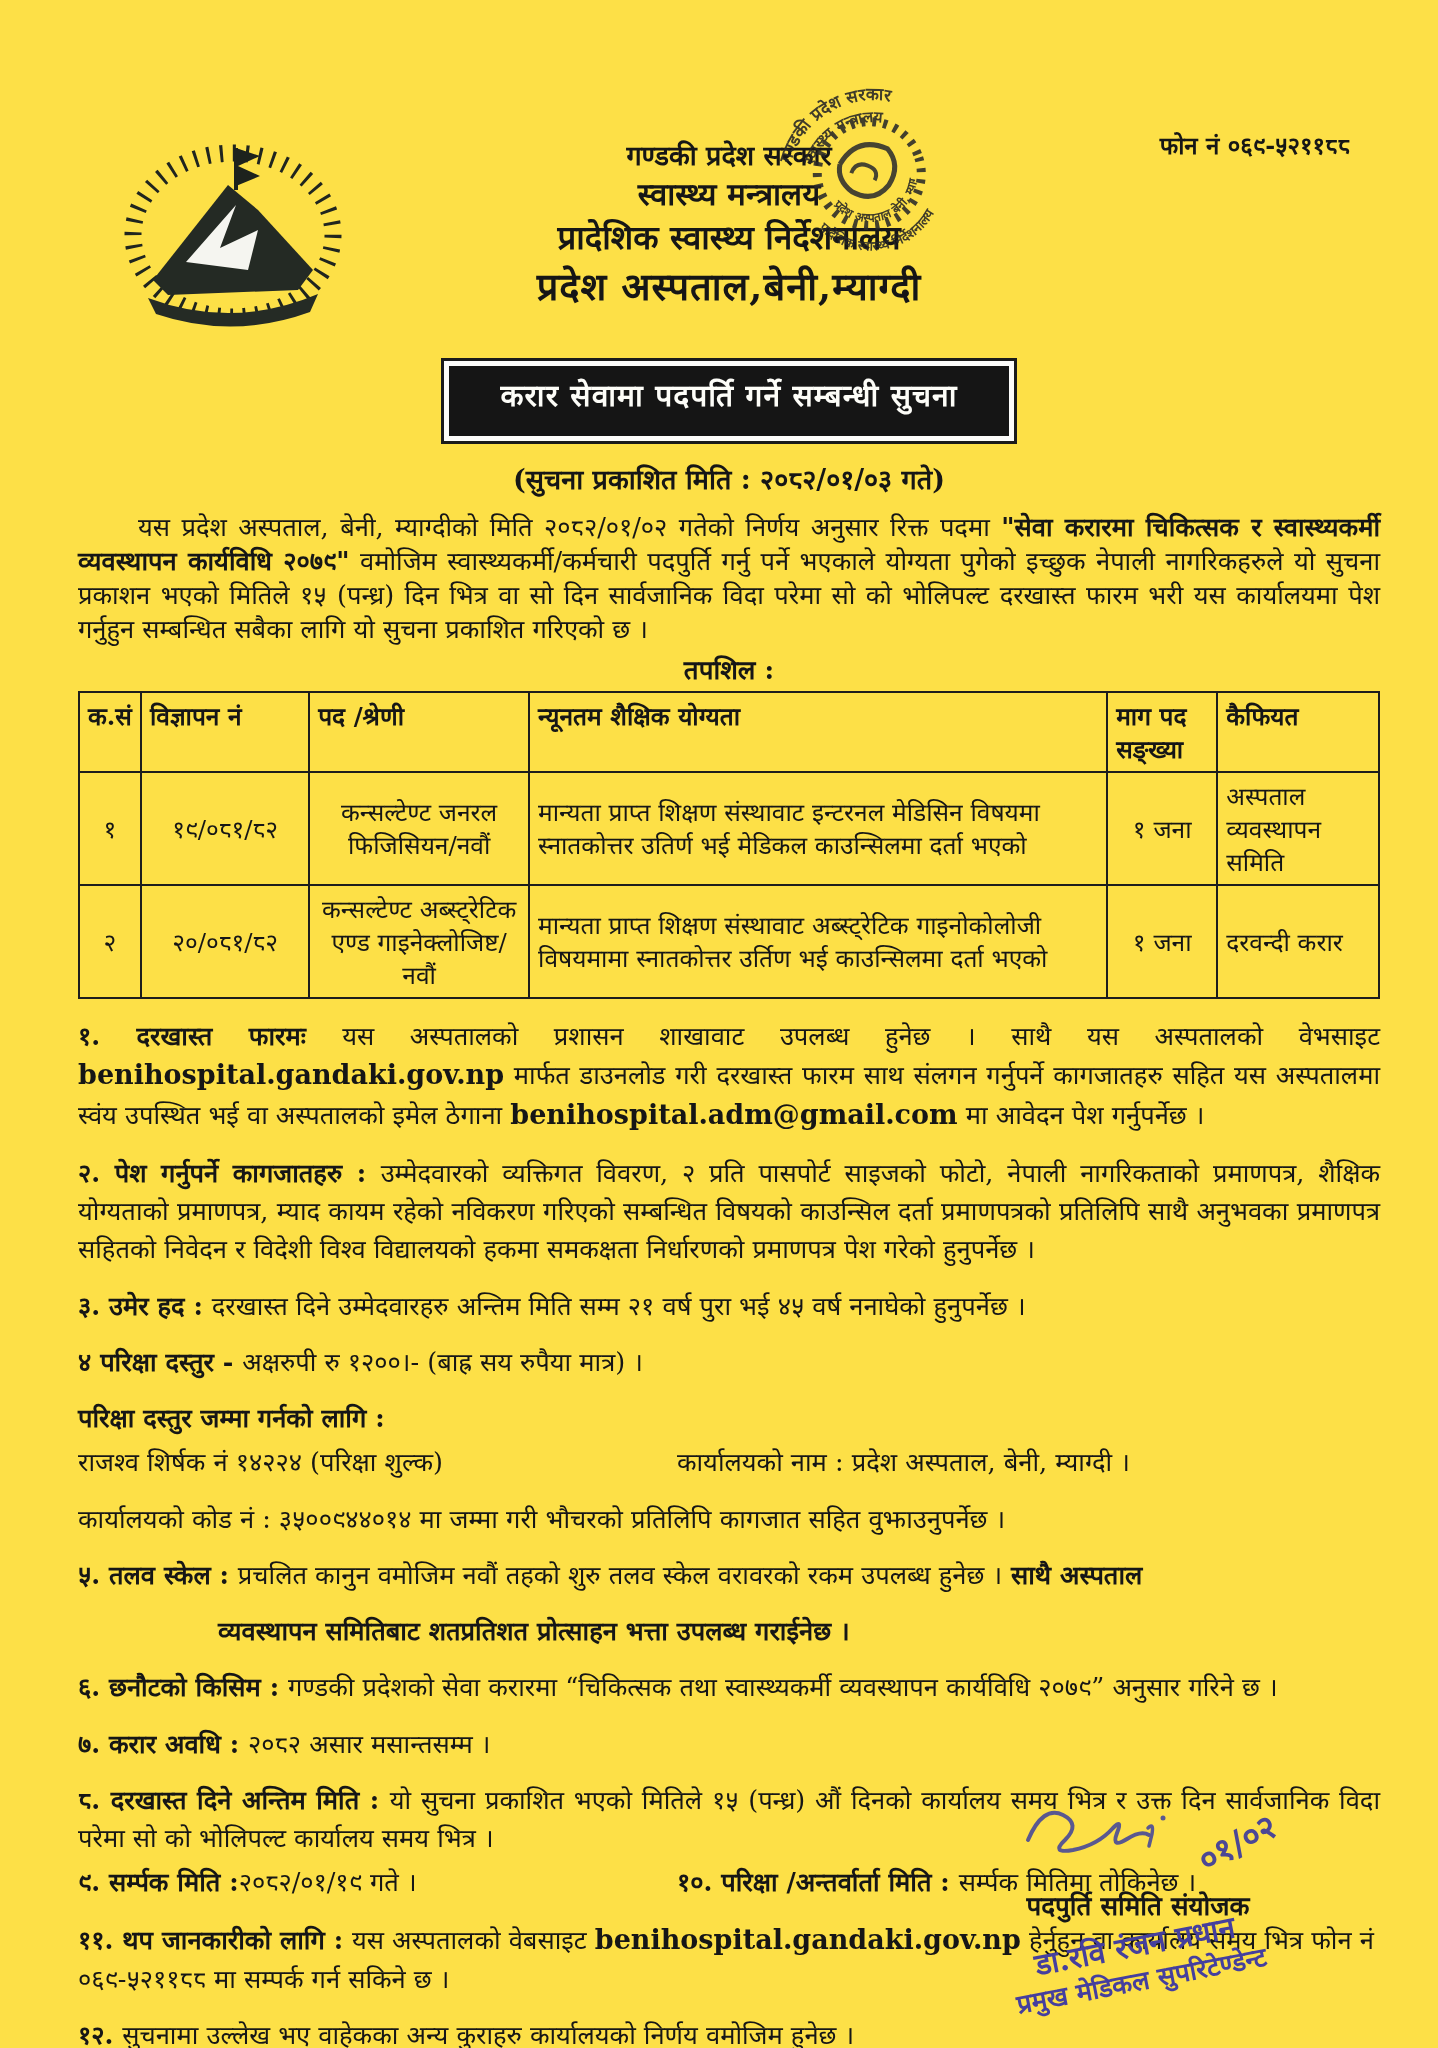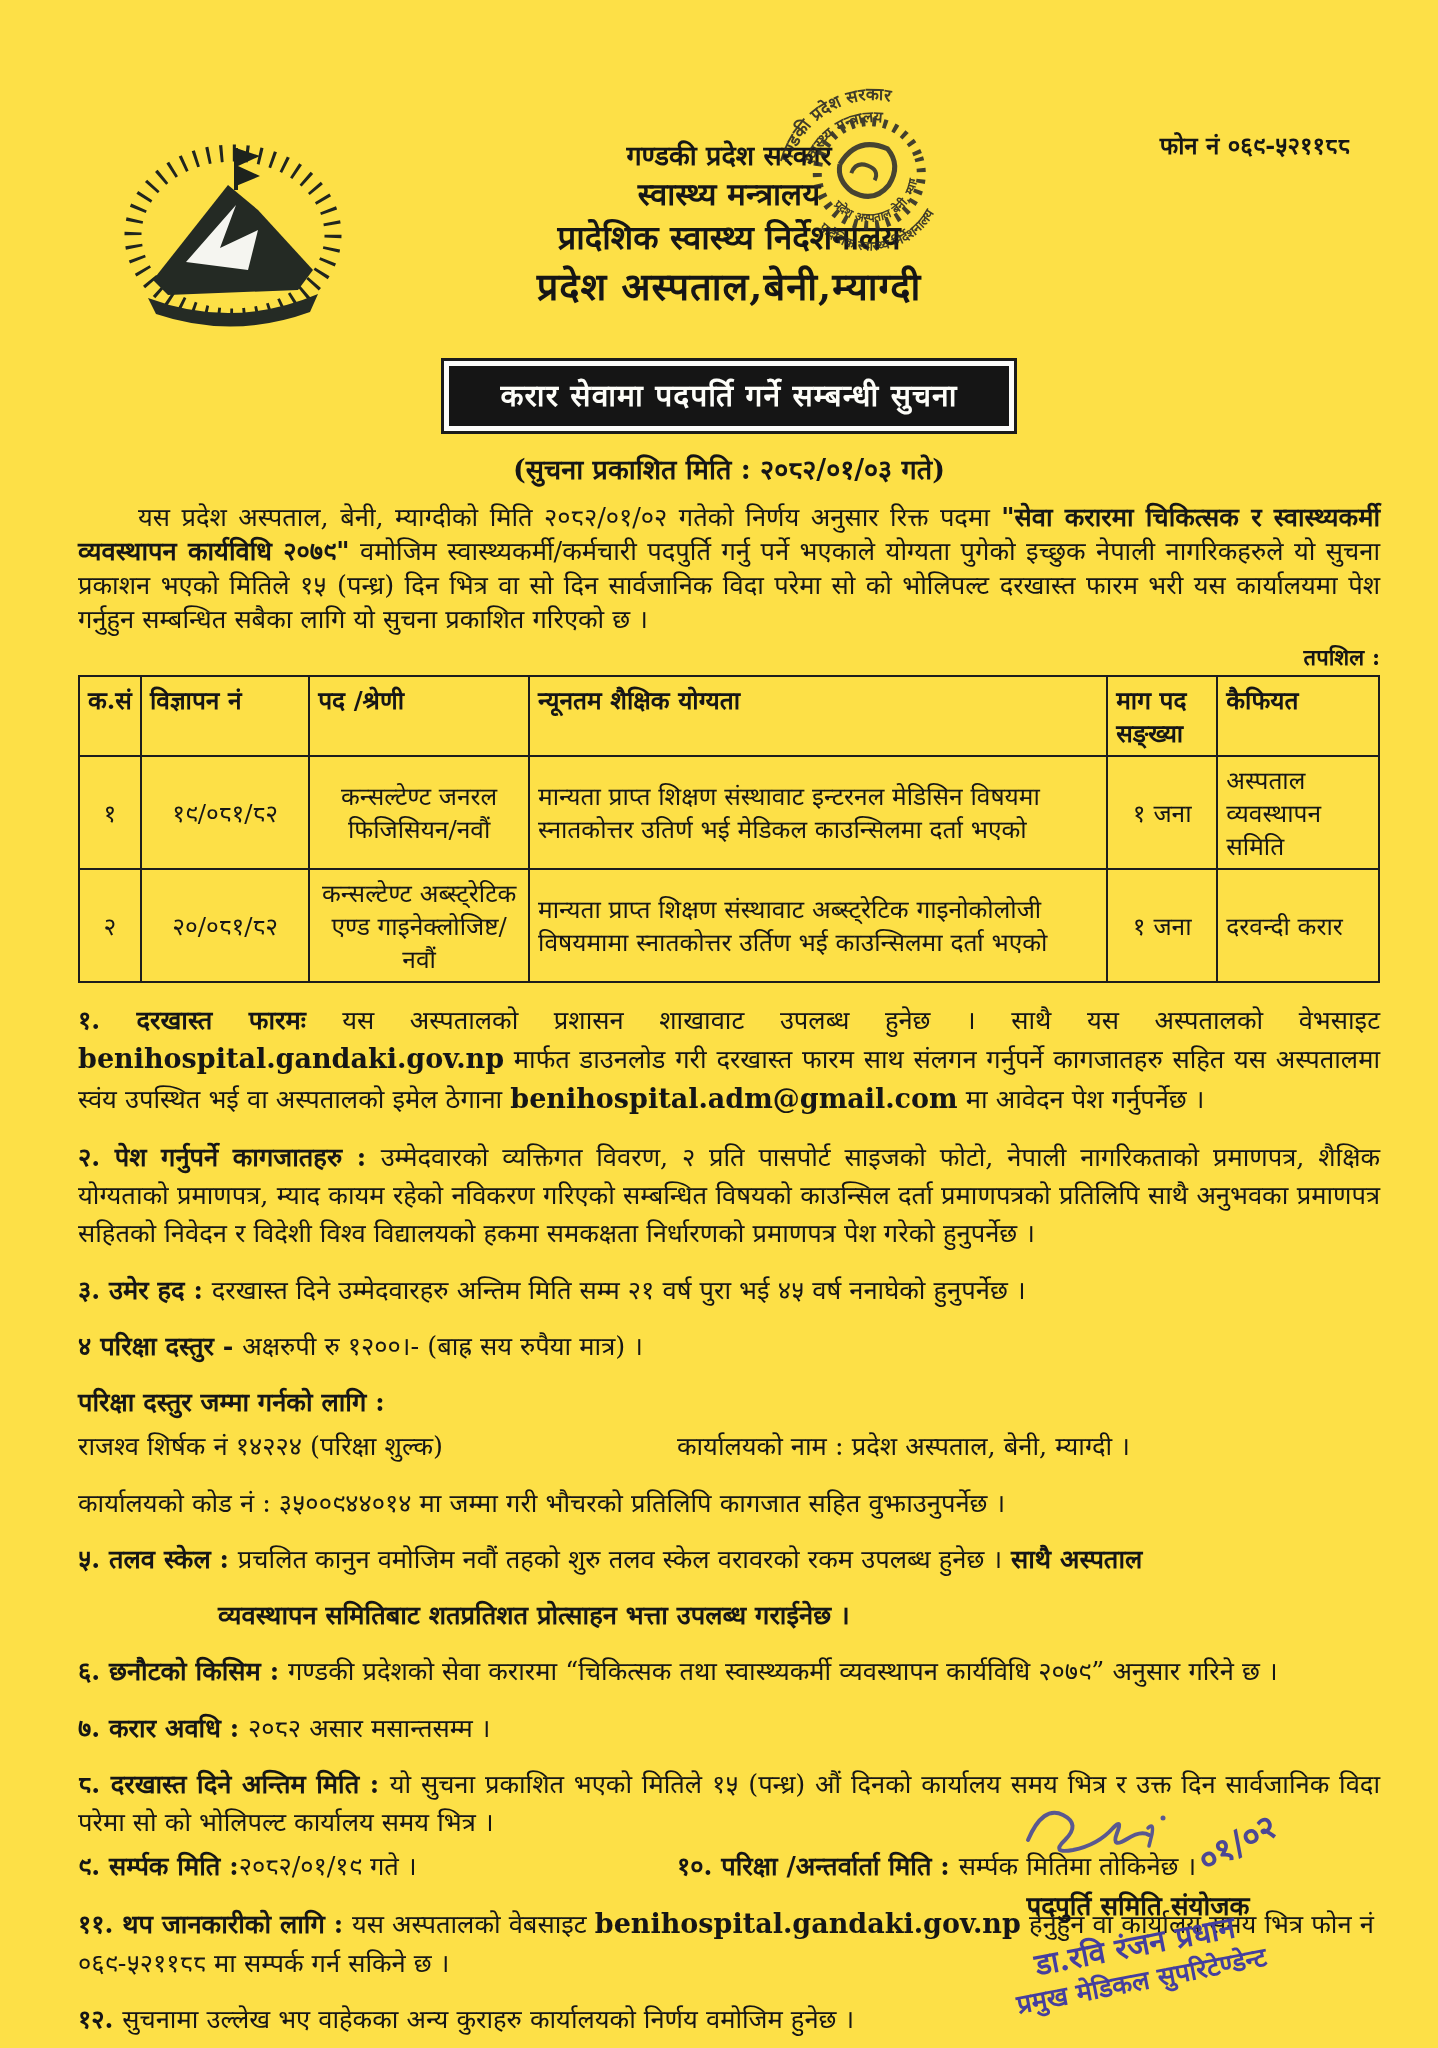--- a/index.html
+++ b/index.html
@@ -28,34 +28,34 @@
 
   
   .titlebox-outer{
     width:560px;margin:8px auto 0 auto;
     border:3px solid #1b1b1b;padding:5px;
     background:#fcfcfa;
   }
   .titlebox-inner{
     background:#151515;color:#fdfdf8;
     text-align:center;font-size:30px;font-weight:bold;
-    padding:8px 10px 11px 10px;letter-spacing:1px;
+    padding:8px 10px 21px 10px;letter-spacing:1px;
   }
   .pubdate{text-align:center;font-size:27px;font-weight:bold;margin-top:16px;}
 
   
   .intro{
     margin-top:14px;font-size:25.5px;line-height:1.33;text-align:justify;
   }
   .intro .ind{display:inline-block;width:60px;}
   .b{font-weight:bold;}
   .latin{font-family:"DejaVu Serif","Liberation Serif",serif;font-weight:bold;font-size:27px;}
 
   
-  .tcaption{text-align:right;font-size:22px;font-weight:bold;margin-top:4px;}
+  .tcaption{text-align:center;font-size:26px;font-weight:bold;margin-top:4px;}
   table.detail{
     width:100%;border-collapse:collapse;margin-top:4px;
     font-size:24.5px;
   }
   table.detail th,table.detail td{
     border:2.5px solid #1d1d1d;padding:6px 8px;vertical-align:middle;
   }
   table.detail th{font-weight:bold;text-align:left;vertical-align:top;margin-top:23px;}
   td.c,th.c{text-align:center;}
   .col-sn{width:4%;}

